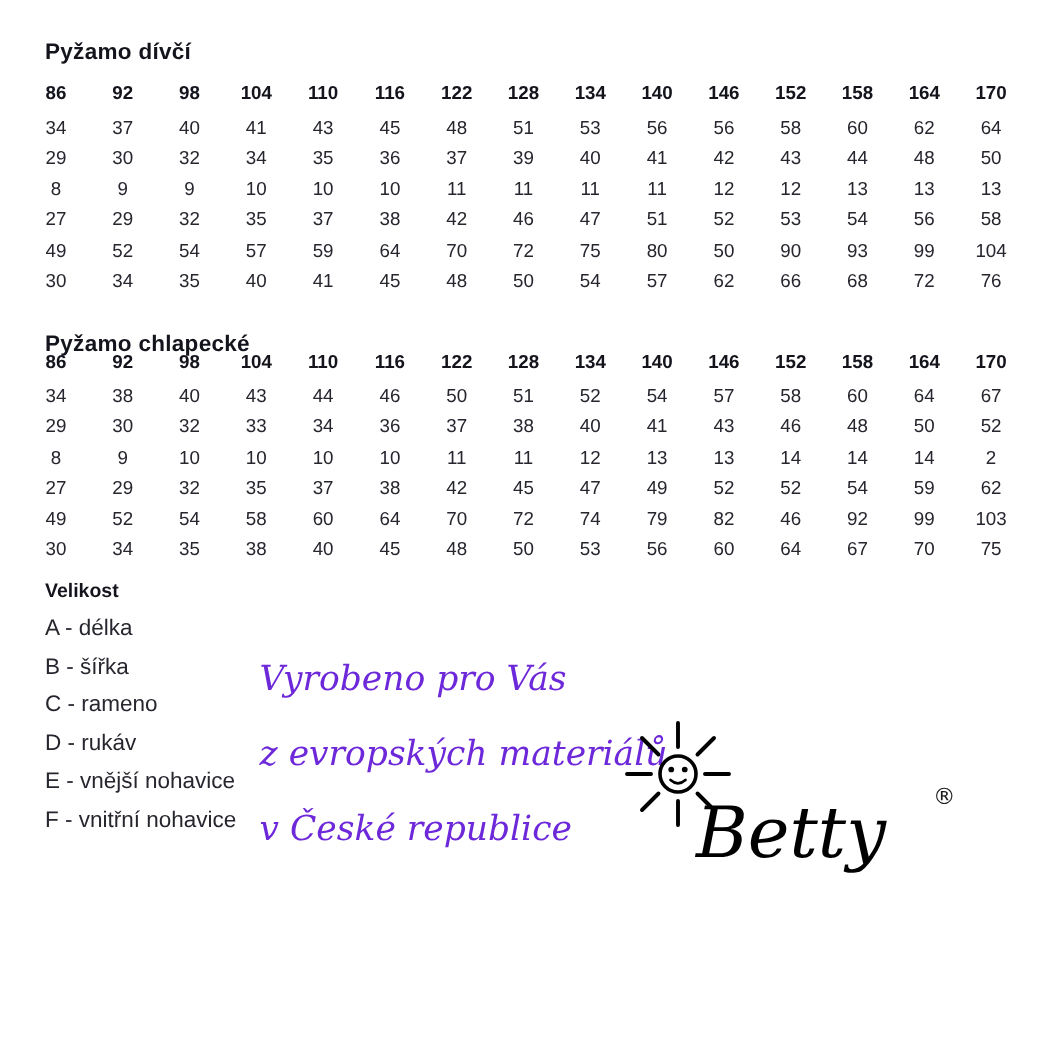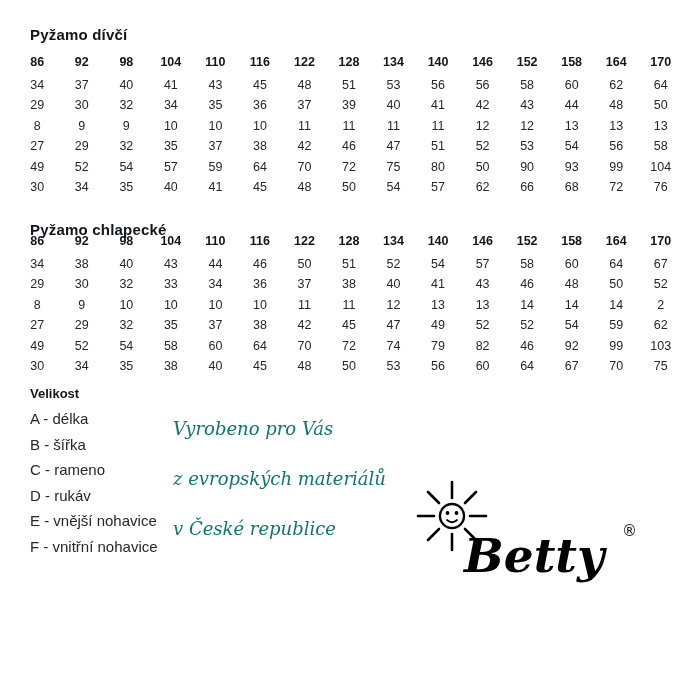--- a/index.html
+++ b/index.html
@@ -23,31 +23,31 @@
     display:grid;grid-template-columns:repeat(15,1fr);
     height:20.5px;align-items:center;
   }
   .trow.thead{font-weight:700;margin-bottom:2px;}
   .tcell{text-align:center;font-size:12.5px;color:#26262f;}
   .thead .tcell{color:#14141d;}
   .legend{position:absolute;left:30px;top:386px;}
   .legend-title{font-size:13px;font-weight:700;color:#14141d;margin-bottom:9px;}
   .legend-item{font-size:15px;color:#26262f;margin-bottom:8.5px;}
   .made-in{
-    position:absolute;left:173px;top:404px;
+    position:absolute;left:173px;top:428px;
     font-family:"DejaVu Serif","Liberation Serif",serif;
-    font-style:italic;font-size:18px;color:#0f766e;
+    font-style:italic;font-size:23px;color:#6d28d9;
     line-height:50px;white-space:nowrap;
   }
   .logo{position:absolute;left:400px;top:470px;width:280px;height:160px;}
   .sun{position:absolute;left:12px;top:4px;}
   .brand{
     position:absolute;left:64px;top:58px;
     font-family:"DejaVu Serif","Liberation Serif",serif;
-    font-style:italic;font-weight:700;font-size:47px;color:#000;
+    font-style:italic;font-weight:400;font-size:47px;color:#000;
     white-space:nowrap;
   }
   .registered{
     position:absolute;left:222px;top:52px;
     font-size:15px;color:#1a1a1a;font-family:"DejaVu Sans",sans-serif;
   }
   .swash{position:absolute;left:48px;top:118px;}
   .brand-sub{
     position:absolute;left:102px;top:130px;
     font-size:14px;letter-spacing:6px;color:#3a3a3a;

